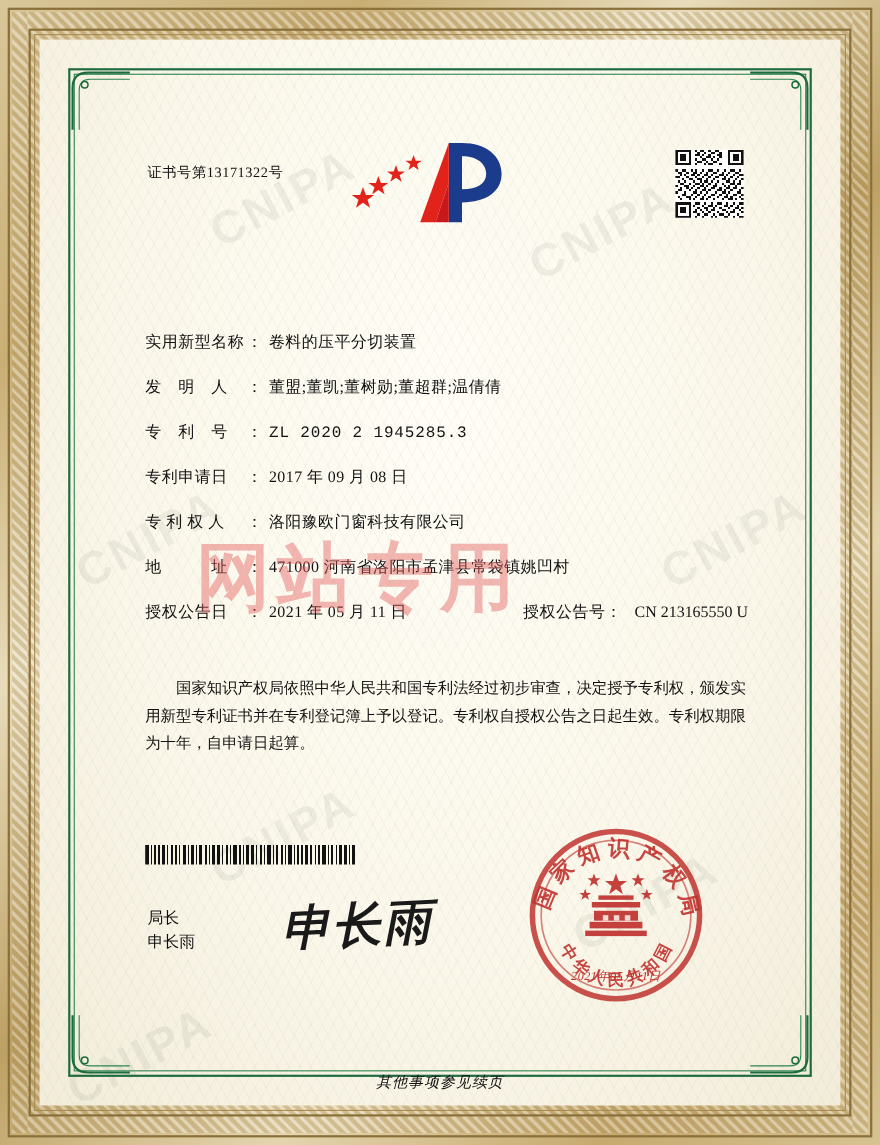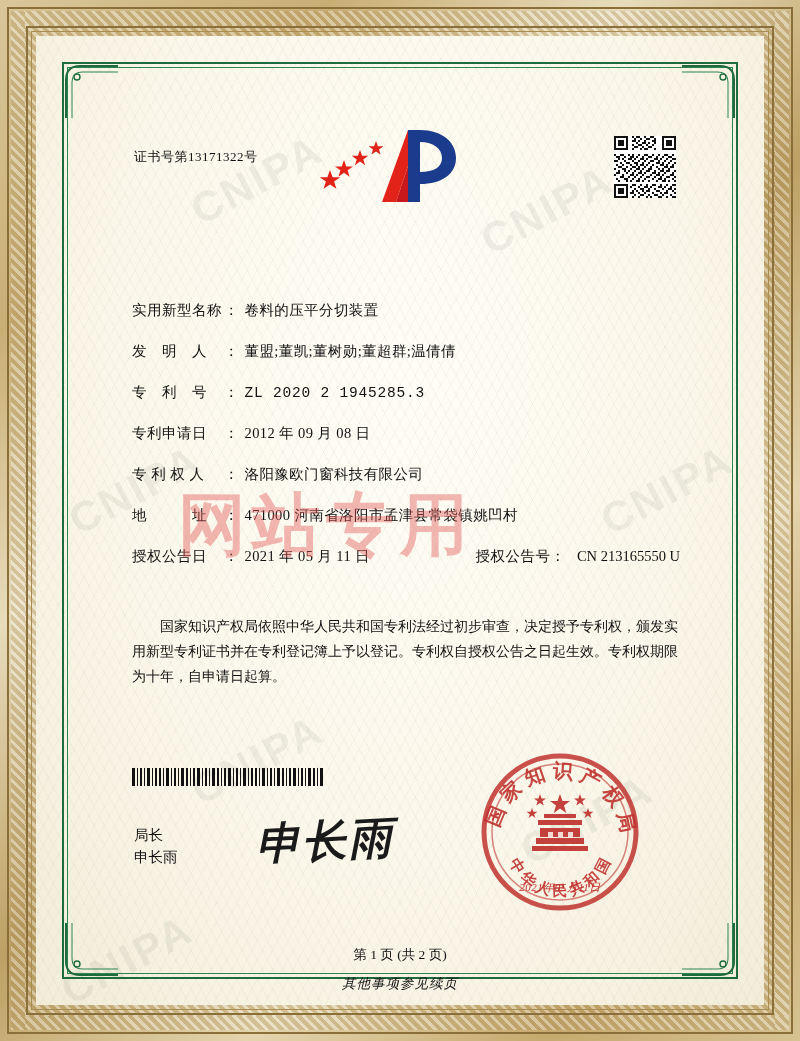--- a/index.html
+++ b/index.html
@@ -620,21 +620,21 @@
           <span class="field-value">董盟;董凯;董树勋;董超群;温倩倩</span>
         </div>
         <div class="field-row">
           <span class="field-label">专　利　号</span>
           <span class="field-colon">：</span>
           <span class="field-value mono">ZL 2020 2 1945285.3</span>
         </div>
         <div class="field-row">
           <span class="field-label">专利申请日</span>
           <span class="field-colon">：</span>
-          <span class="field-value">2012 年 09 月 08 日</span>
+          <span class="field-value">2017 年 09 月 08 日</span>
         </div>
         <div class="field-row">
           <span class="field-label">专 利 权 人</span>
           <span class="field-colon">：</span>
           <span class="field-value">洛阳豫欧门窗科技有限公司</span>
         </div>
         <div class="field-row">
           <span class="field-label">地　　　址</span>
           <span class="field-colon">：</span>
           <span class="field-value">471000 河南省洛阳市孟津县常袋镇姚凹村</span>
@@ -744,20 +744,19 @@
             <polygon points="82,44 84.5,51 92,51 86,55.5 88.2,63 82,58.5 75.8,63 78,55.5 72,51 79.5,51"></polygon>
             <polygon points="62,44 63.6,48.4 68,48.4 64.4,51.2 65.8,55.6 62,52.9 58.2,55.6 59.6,51.2 56,48.4 60.4,48.4"></polygon>
             <polygon points="102,44 103.6,48.4 108,48.4 104.4,51.2 105.8,55.6 102,52.9 98.2,55.6 99.6,51.2 96,48.4 100.4,48.4"></polygon>
             <polygon points="54,58 55.4,61.8 59.4,61.8 56.2,64.2 57.4,68 54,65.6 50.6,68 51.8,64.2 48.6,61.8 52.6,61.8"></polygon>
             <polygon points="110,58 111.4,61.8 115.4,61.8 112.2,64.2 113.4,68 110,65.6 106.6,68 107.8,64.2 104.6,61.8 108.6,61.8"></polygon>
           </g>
         </svg>
       </div>
       <div class="seal-date">2021年05月11日</div>
 
-      <div class="page-num">第 1 页 (共 2 页)</div>
     </div>
   </div>
 
   <div style="position:absolute;left:0;right:0;top:975px;text-align:center;font-size:13.5px;color:#111;letter-spacing:1px;font-style:italic;">其他事项参见续页</div>
 
   <div class="wm-red">网站专用</div>
 </div>
 
 </body></html>

